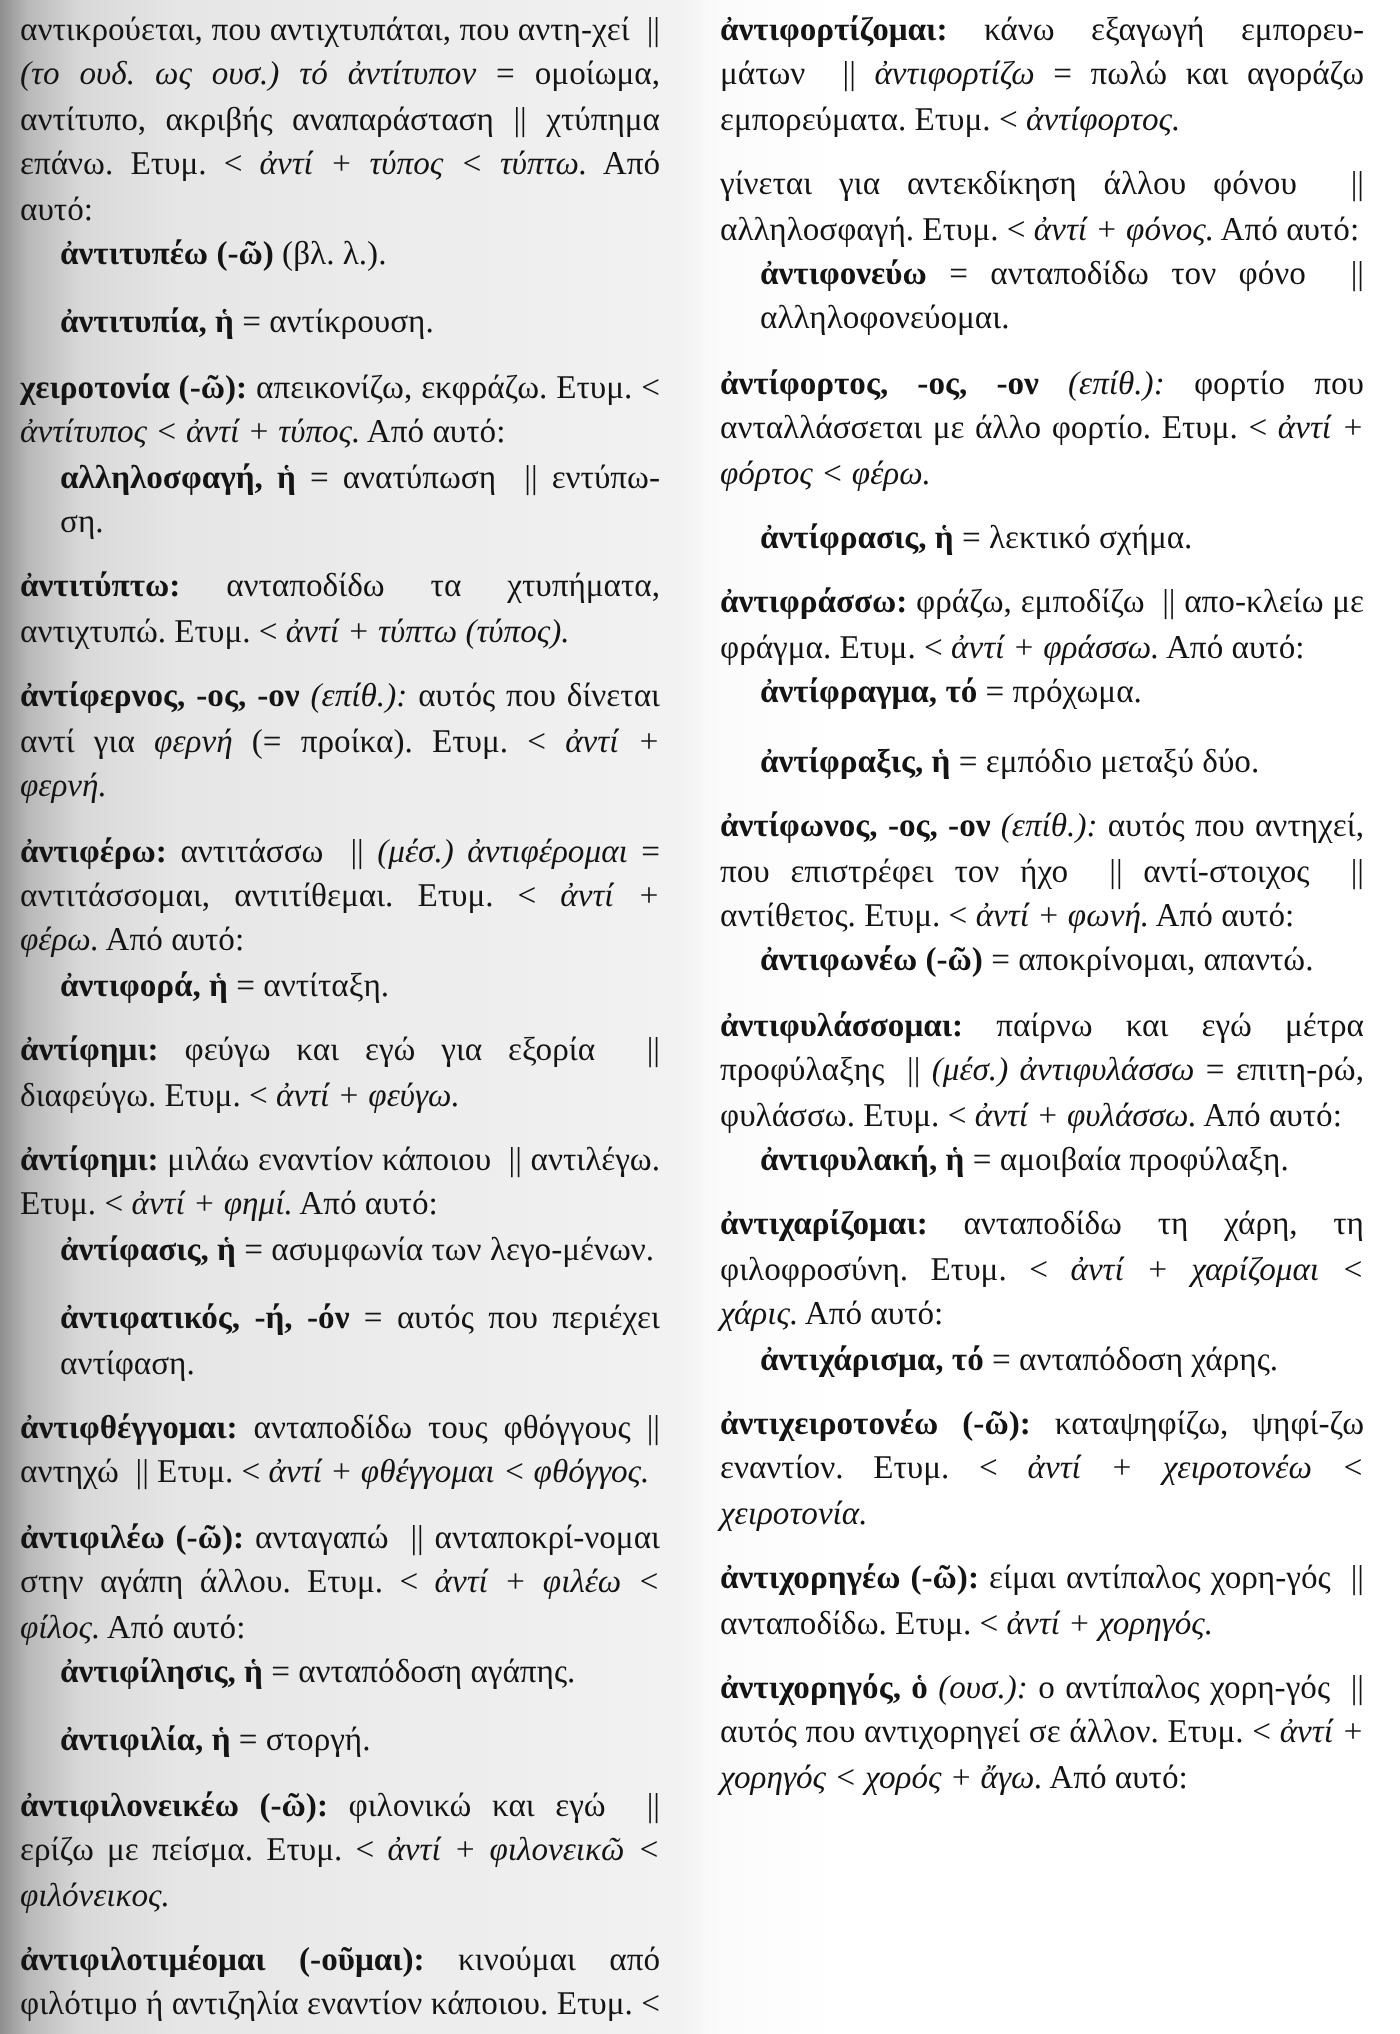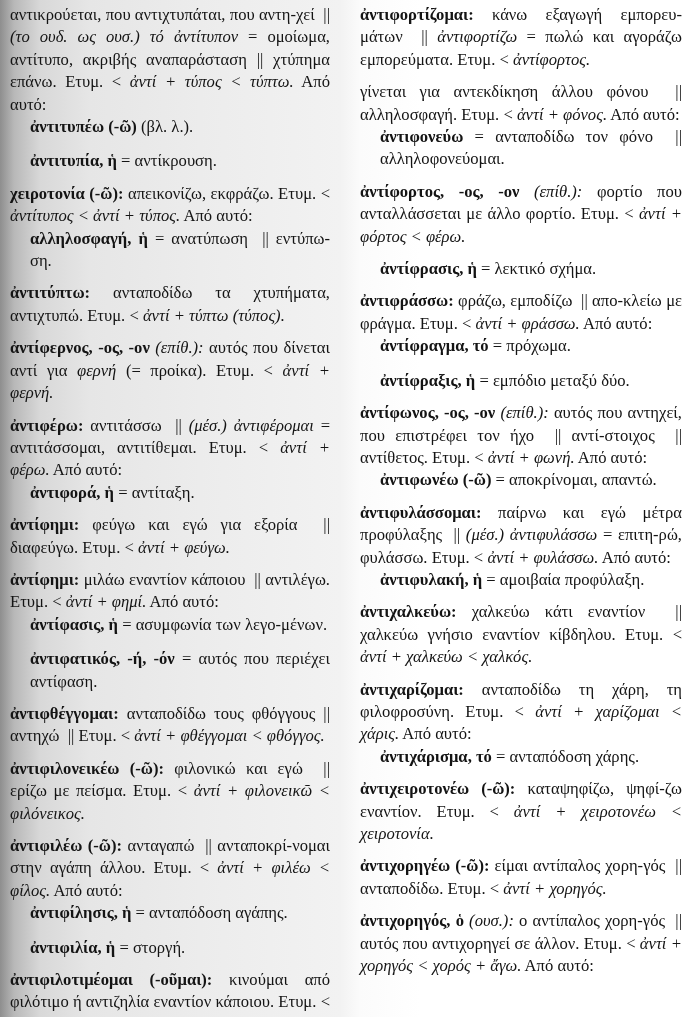--- a/index.html
+++ b/index.html
@@ -50,26 +50,26 @@
       </div>
       <div class="entry">
         <div><b class="seg">ἀντίφημι:</b><span class="seg"> μιλάω εναντίον κάποιου  || αντιλέγω. Ετυμ. &lt; </span><i class="seg">ἀντί + φημί.</i><span class="seg"> Από αυτό:</span></div>
         <div class="sub"><b class="seg">ἀντίφασις, ἡ</b><span class="seg"> = ασυμφωνία των λεγο-μένων.</span></div>
         <div class="sub"><b class="seg">ἀντιφατικός, -ή, -όν</b><span class="seg"> = αυτός που περιέχει αντίφαση.</span></div>
       </div>
       <div class="entry">
         <div><b class="seg">ἀντιφθέγγομαι:</b><span class="seg"> ανταποδίδω τους φθόγγους || αντηχώ  || Ετυμ. &lt; </span><i class="seg">ἀντί + φθέγγομαι &lt; φθόγγος.</i></div>
       </div>
       <div class="entry">
-        <div><b class="seg">ἀντιφιλονεικέω (-ῶ):</b><span class="seg"> φιλονικώ και εγώ  || ερίζω με πείσμα. Ετυμ. &lt; </span><i class="seg">ἀντί + φιλονεικῶ &lt; φιλόνεικος.</i></div>
-      </div>
-      <div class="entry">
         <div><b class="seg">ἀντιφιλέω (-ῶ):</b><span class="seg"> ανταγαπώ  || ανταποκρί-νομαι στην αγάπη άλλου. Ετυμ. &lt; </span><i class="seg">ἀντί + φιλέω &lt; φίλος.</i><span class="seg"> Από αυτό:</span></div>
         <div class="sub"><b class="seg">ἀντιφίλησις, ἡ</b><span class="seg"> = ανταπόδοση αγάπης.</span></div>
         <div class="sub"><b class="seg">ἀντιφιλία, ἡ</b><span class="seg"> = στοργή.</span></div>
+      </div>
+      <div class="entry">
+        <div><b class="seg">ἀντιφιλονεικέω (-ῶ):</b><span class="seg"> φιλονικώ και εγώ  || ερίζω με πείσμα. Ετυμ. &lt; </span><i class="seg">ἀντί + φιλονεικῶ &lt; φιλόνεικος.</i></div>
       </div>
       <div class="entry">
         <div><b class="seg">ἀντιφιλοτιμέομαι (-οῦμαι):</b><span class="seg"> κινούμαι από φιλότιμο ή αντιζηλία εναντίον κάποιου. Ετυμ. &lt; </span><i class="seg">ἀντί + φιλοτιμοῦμαι &lt; φιλότιμος.</i></div>
       </div>
       <div class="entry">
         <div><b class="seg">ἀντιφοβέω (-ῶ):</b><span class="seg"> προξενώ φόβο στον άλλο. Ετυμ. &lt; </span><i class="seg">ἀντί + φοβέω (-ῶ) &lt; φόβος.</i></div>
       </div>
     </div>
   <div class="col right">
       <div class="entry">
@@ -92,23 +92,20 @@
       </div>
       <div class="entry">
         <div><b class="seg">ἀντίφωνος, -ος, -ον</b><i class="seg"> (επίθ.):</i><span class="seg"> αυτός που αντηχεί, που επιστρέφει τον ήχο  || αντί-στοιχος  || αντίθετος. Ετυμ. &lt; </span><i class="seg">ἀντί + φωνή.</i><span class="seg"> Από αυτό:</span></div>
         <div class="sub"><b class="seg">ἀντιφωνέω (-ῶ)</b><span class="seg"> = αποκρίνομαι, απαντώ.</span></div>
       </div>
       <div class="entry">
         <div><b class="seg">ἀντιφυλάσσομαι:</b><span class="seg"> παίρνω και εγώ μέτρα προφύλαξης  || </span><i class="seg">(μέσ.) ἀντιφυλάσσω</i><span class="seg"> = επιτη-ρώ, φυλάσσω. Ετυμ. &lt; </span><i class="seg">ἀντί + φυλάσσω.</i><span class="seg"> Από αυτό:</span></div>
         <div class="sub"><b class="seg">ἀντιφυλακή, ἡ</b><span class="seg"> = αμοιβαία προφύλαξη.</span></div>
       </div>
       <div class="entry">
-        <div><b class="seg">ἀντιχαλκεύω:</b><span class="seg"> χαλκεύω κάτι εναντίον  || χαλκεύω γνήσιο εναντίον κίβδηλου. Ετυμ. &lt; </span><i class="seg">ἀντί + χαλκεύω &lt; χαλκός.</i></div>
-      </div>
-      <div class="entry">
         <div><b class="seg">ἀντιχαρίζομαι:</b><span class="seg"> ανταποδίδω τη χάρη, τη φιλοφροσύνη. Ετυμ. &lt; </span><i class="seg">ἀντί + χαρίζομαι &lt; χάρις.</i><span class="seg"> Από αυτό:</span></div>
         <div class="sub"><b class="seg">ἀντιχάρισμα, τό</b><span class="seg"> = ανταπόδοση χάρης.</span></div>
       </div>
       <div class="entry">
         <div><b class="seg">ἀντιχειροτονέω (-ῶ):</b><span class="seg"> καταψηφίζω, ψηφί-ζω εναντίον. Ετυμ. &lt; </span><i class="seg">ἀντί + χειροτονέω &lt; χειροτονία.</i></div>
       </div>
       <div class="entry">
         <div><b class="seg">ἀντιχορηγέω (-ῶ):</b><span class="seg"> είμαι αντίπαλος χορη-γός  || ανταποδίδω. Ετυμ. &lt; </span><i class="seg">ἀντί + χορηγός.</i></div>
       </div>
       <div class="entry">

